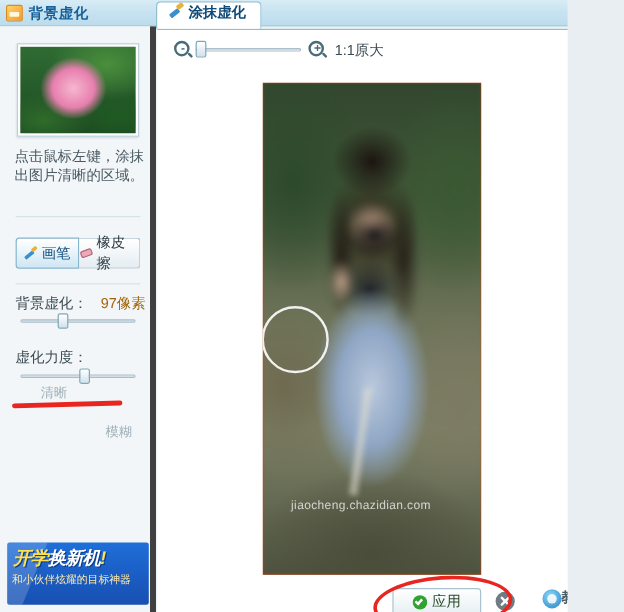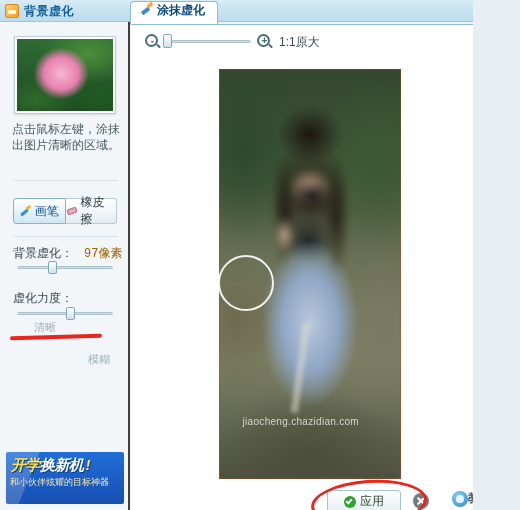--- a/index.html
+++ b/index.html
@@ -144,23 +144,22 @@
   }
 
   
   .leftpanel {
     position: absolute;
     left: 0;
     top: 22px;
     width: 130px;
     height: 488px;
     background: #f2f6f8;
-    border-right: 2px solid #404040;
-    box-sizing: border-box;
-    font-family: Liberation Mono, monospace;
+    border-right: 5px solid #404040;
+    box-sizing: border-box;
   }
   .thumb-frame {
     position: absolute;
     left: 14px;
     top: 14px;
     width: 102px;
     height: 78px;
     background: #ffffff;
     border: 1px solid #bcd0da;
     padding: 2px;

